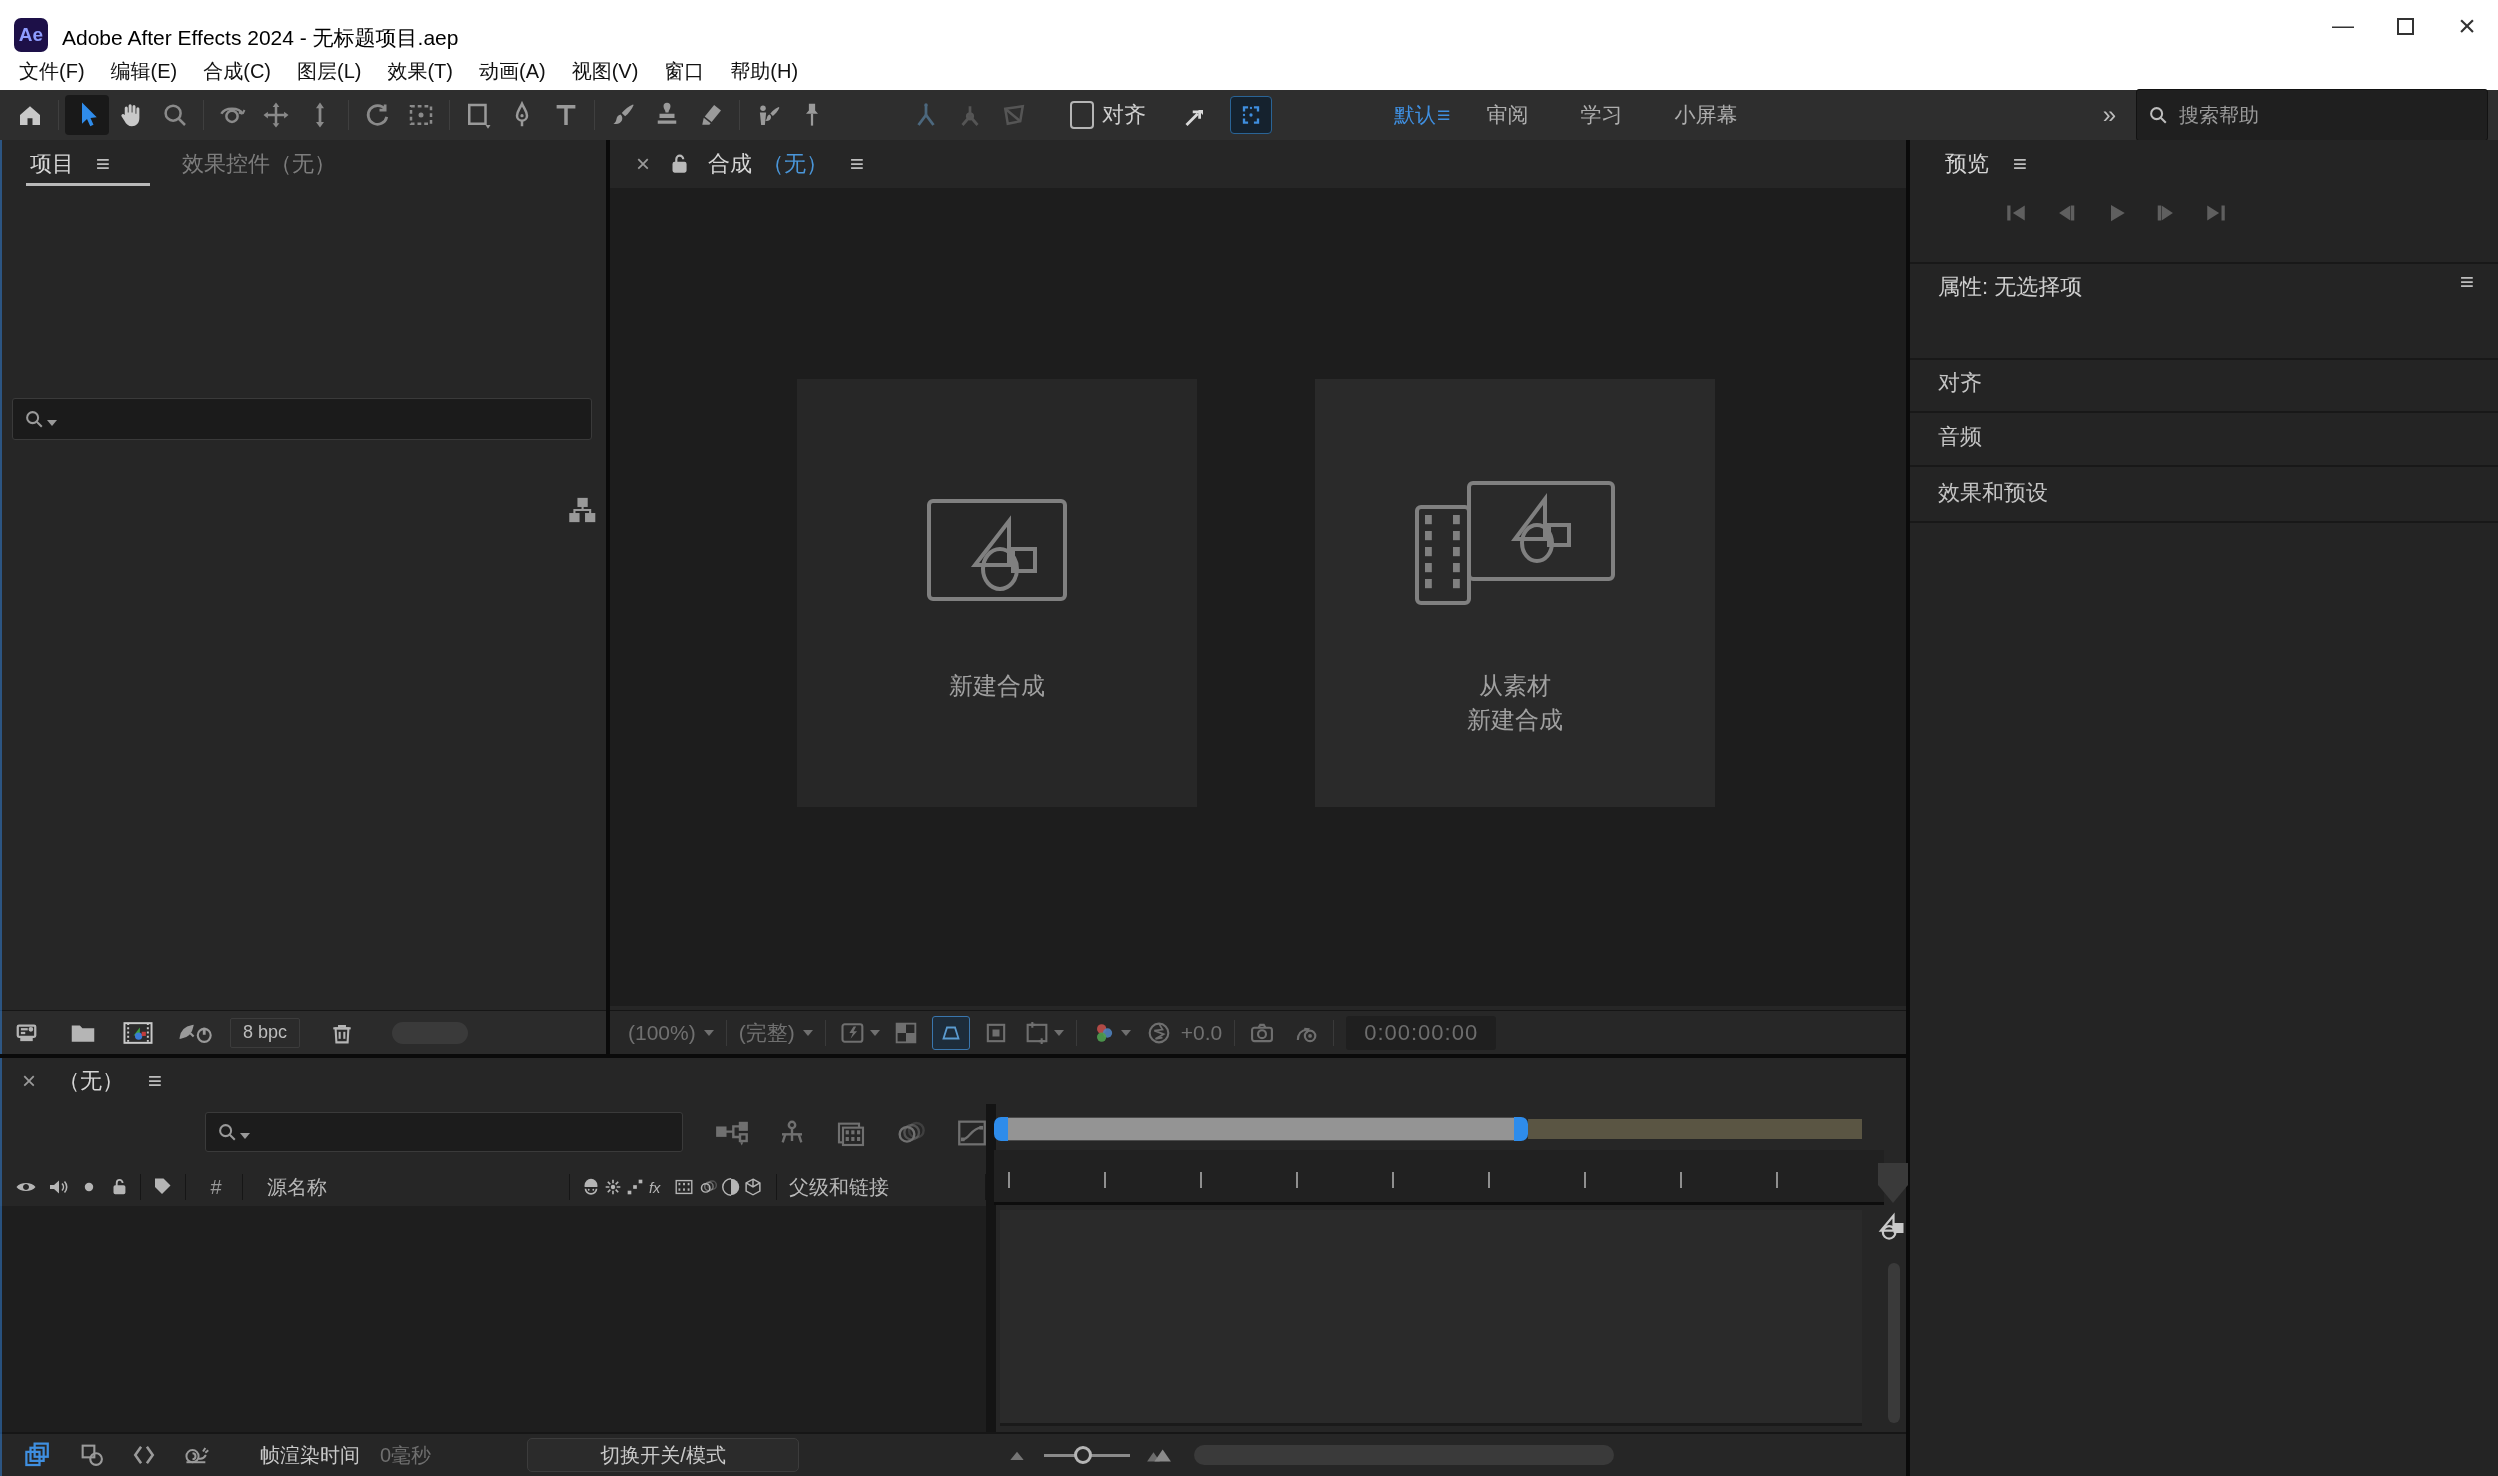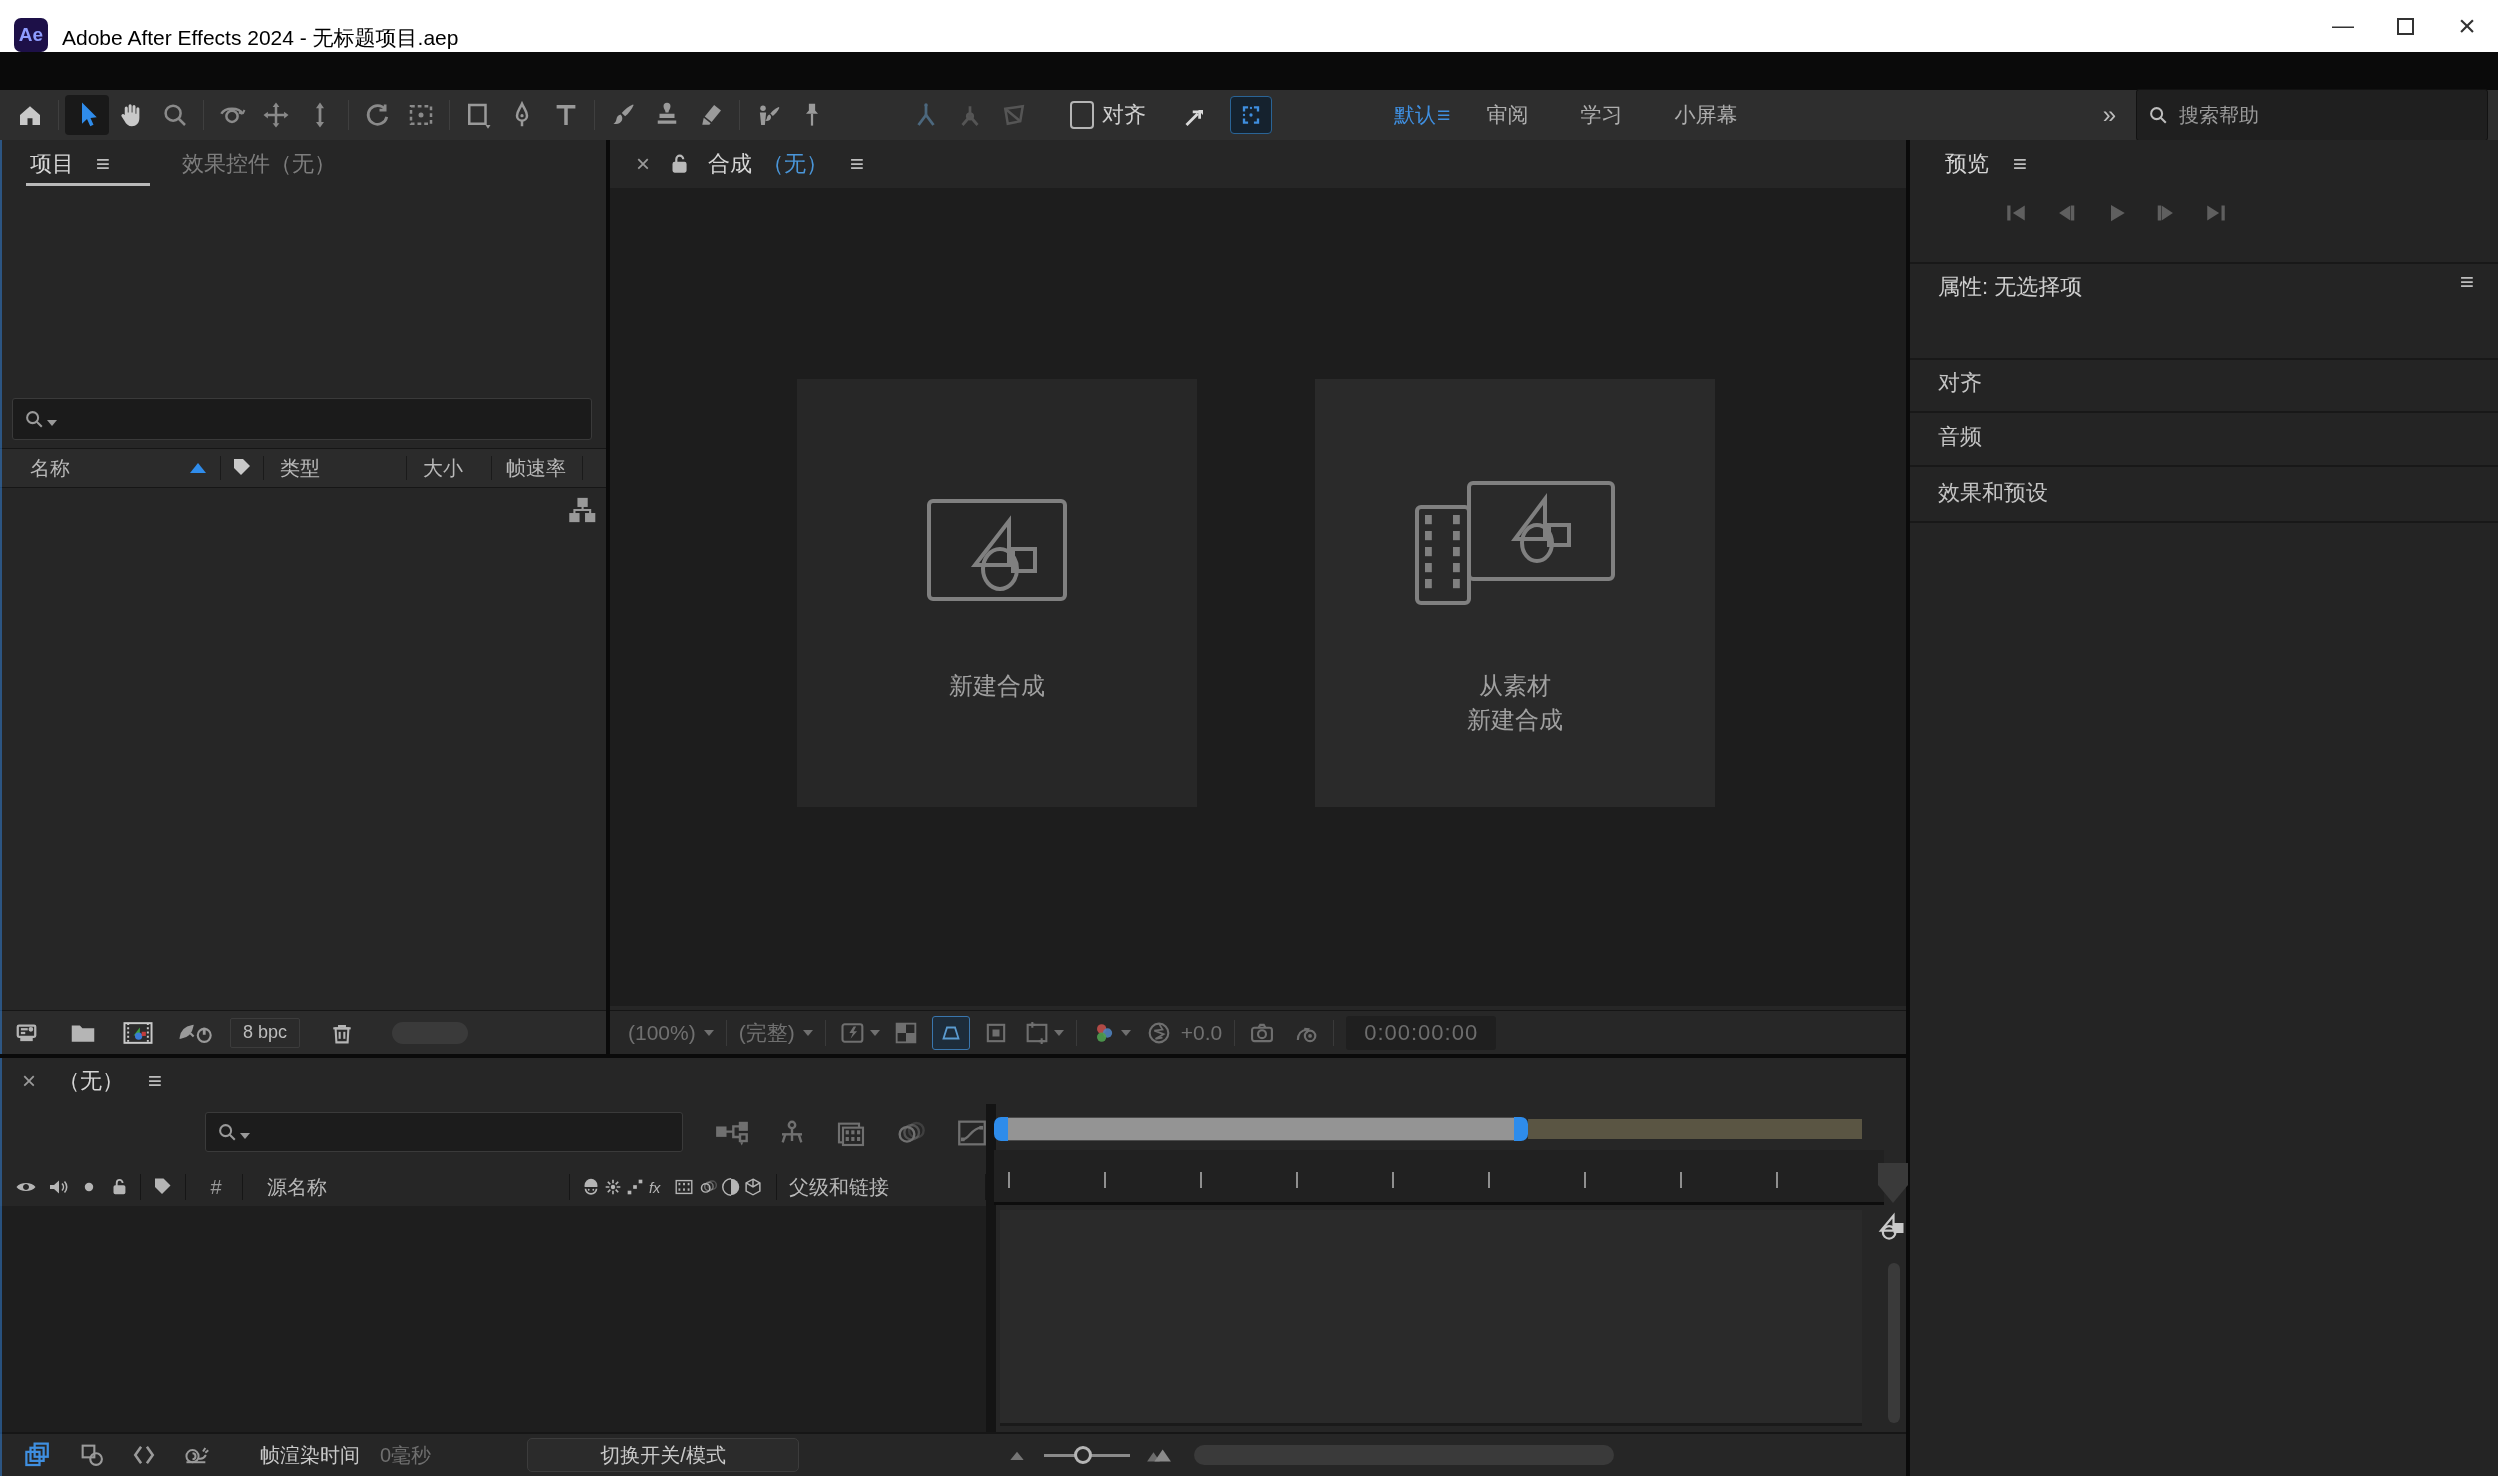--- a/index.html
+++ b/index.html
@@ -86,20 +86,31 @@
         </div>
       <div class="win-btn">
           <span class="max-box"></span>
         </div>
       <div class="win-btn" style="font-size:30px;font-weight:300">
           <span>×</span>
         </div>
     </div>
   </div>
 
+  <div class="menubar">
+    <span class="menu-item">文件(F)</span>
+    <span class="menu-item">编辑(E)</span>
+    <span class="menu-item">合成(C)</span>
+    <span class="menu-item">图层(L)</span>
+    <span class="menu-item">效果(T)</span>
+    <span class="menu-item">动画(A)</span>
+    <span class="menu-item">视图(V)</span>
+    <span class="menu-item">窗口</span>
+    <span class="menu-item">帮助(H)</span>
+  </div>
 
   <div class="toolbar">
     <div class="tool">
       <svg width="30" height="30" viewBox="0 0 24 24">
           <path d="M4 12 L12 5 L20 12 V20 H14 V14.5 H10 V20 H4 Z" fill="#c9c9c9"></path>
         </svg>
     </div>
     <div class="tsep"></div>
     <div class="tool active">
       <svg width="30" height="30" viewBox="0 0 24 24">
@@ -274,37 +285,20 @@
 
     <div class="searchbox" style="left:12px;top:258px;width:580px;height:42px">
       <svg width="22" height="22" viewBox="0 0 24 24" stroke="#9a9a9a" stroke-width="2.2" fill="none">
           <circle cx="10.5" cy="10.5" r="6"></circle>
           <line x1="15" y1="15" x2="20.5" y2="20.5"></line>
         </svg>
       <div style="width:0;height:0;border-left:5px solid transparent;border-right:5px solid transparent;border-top:6px solid #9a9a9a;margin:8px 6px 0 2px"></div>
       <input readonly="" style="">
     </div>
 
-    <div class="pcols" style="top:308px;height:40px;padding-left:30px">
-      <div class="ccell" style="width:160px">名称</div>
-      <div class="tri-up" style="margin-right:14px"></div>
-      <div class="csep"></div>
-      <div class="ccell" style="width:42px;justify-content:center">
-        <svg width="24" height="24" viewBox="0 0 24 24" fill="#c9c9c9">
-            <path d="M4 3 h9 l7 7 -9 9 -7-7 Z"></path>
-          </svg>
-      </div>
-      <div class="csep"></div>
-      <div class="ccell" style="width:142px;padding-left:16px">类型</div>
-      <div class="csep"></div>
-      <div class="ccell" style="width:84px;padding-left:16px">大小</div>
-      <div class="csep"></div>
-      <div class="ccell" style="width:90px;padding-left:14px">帧速率</div>
-      <div class="csep"></div>
-    </div>
 
     <div class="abs" style="right:10px;top:356px">
       <svg width="28" height="28" viewBox="0 0 24 24" stroke="#9a9a9a" stroke-width="1.8" fill="#9a9a9a">
           <rect x="9" y="2.5" width="7" height="6"></rect>
           <rect x="2" y="15.5" width="7" height="6"></rect>
           <rect x="15.5" y="15.5" width="7" height="6"></rect>
           <path d="M12.5 8.5 V12 M5.5 15.5 V12 H19 V15.5" fill="none"></path>
         </svg>
     </div>
 

